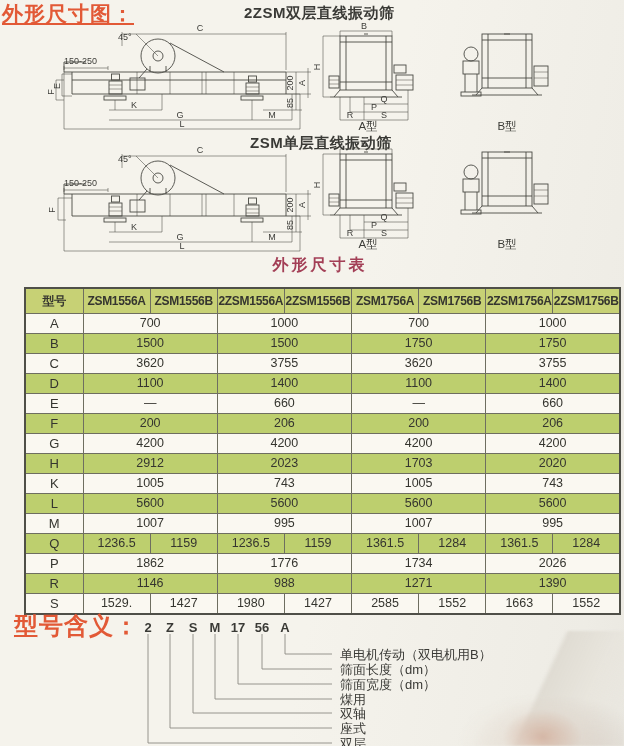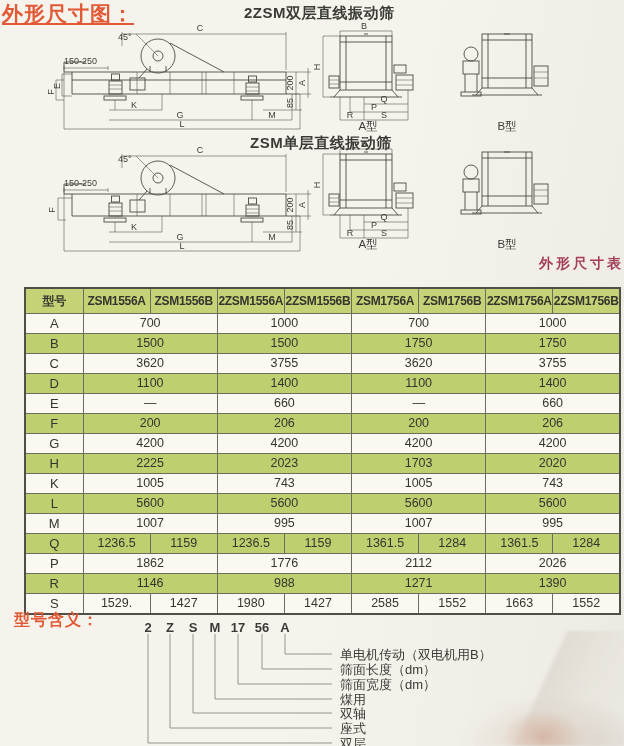--- a/index.html
+++ b/index.html
@@ -10,29 +10,29 @@
     background:
       linear-gradient(100deg, #f5f3ec 55%, #eeece5 92%, #eae8e1 100%);
     font-family:"Liberation Sans","DejaVu Sans",sans-serif;
     color:#35352f;
   }
   .abs{position:absolute;}
   .heading-red{
     font-size:21px;font-weight:bold;color:#e25936;letter-spacing:1px;
   }
   .h1{left:2px;top:0;text-decoration:underline;}
-  .h2{left:14px;top:610px;font-size:16px;text-align:right;}
+  .h2{left:14px;top:610px;font-size:24px;text-align:right;}
   .dtitle{
     font-size:15px;font-weight:bold;color:#3a3a36;letter-spacing:.5px;
   }
   .t1{left:244px;top:4px;}
   .t2{left:250px;top:134px;}
   .table-title{
-    left:16px;top:255px;width:608px;text-align:right;
-    font-size:14px;font-weight:bold;color:#a33f56;letter-spacing:3px;
+    left:16px;top:255px;width:608px;text-align:center;
+    font-size:16px;font-weight:bold;color:#a33f56;letter-spacing:3px;
   }
   svg.draw{overflow:visible;}
   svg.draw path, svg.draw rect, svg.draw circle, svg.draw line{
     stroke:#4a4a44;fill:none;
   }
   svg.draw text{
     stroke:none;fill:#3c3c38;font-size:9px;
     font-family:"Liberation Sans","DejaVu Sans",sans-serif;
   }
   svg.draw .thin{stroke:#5b5951;stroke-width:.55;}
@@ -330,21 +330,21 @@
         </tr>
         <tr class="white">
           <td class="rowlabel">G</td>
           <td colspan="2">4200</td>
           <td colspan="2">4200</td>
           <td colspan="2">4200</td>
           <td colspan="2">4200</td>
         </tr>
         <tr class="green">
           <td class="rowlabel">H</td>
-          <td colspan="2">2225</td>
+          <td colspan="2">2912</td>
           <td colspan="2">2023</td>
           <td colspan="2">1703</td>
           <td colspan="2">2020</td>
         </tr>
         <tr class="white">
           <td class="rowlabel">K</td>
           <td colspan="2">1005</td>
           <td colspan="2">743</td>
           <td colspan="2">1005</td>
           <td colspan="2">743</td>
@@ -371,21 +371,21 @@
           <td>1159</td>
           <td>1361.5</td>
           <td>1284</td>
           <td>1361.5</td>
           <td>1284</td>
         </tr>
         <tr class="white">
           <td class="rowlabel">P</td>
           <td colspan="2">1862</td>
           <td colspan="2">1776</td>
-          <td colspan="2">2112</td>
+          <td colspan="2">1734</td>
           <td colspan="2">2026</td>
         </tr>
         <tr class="green">
           <td class="rowlabel">R</td>
           <td colspan="2">1146</td>
           <td colspan="2">988</td>
           <td colspan="2">1271</td>
           <td colspan="2">1390</td>
         </tr>
         <tr class="white">

